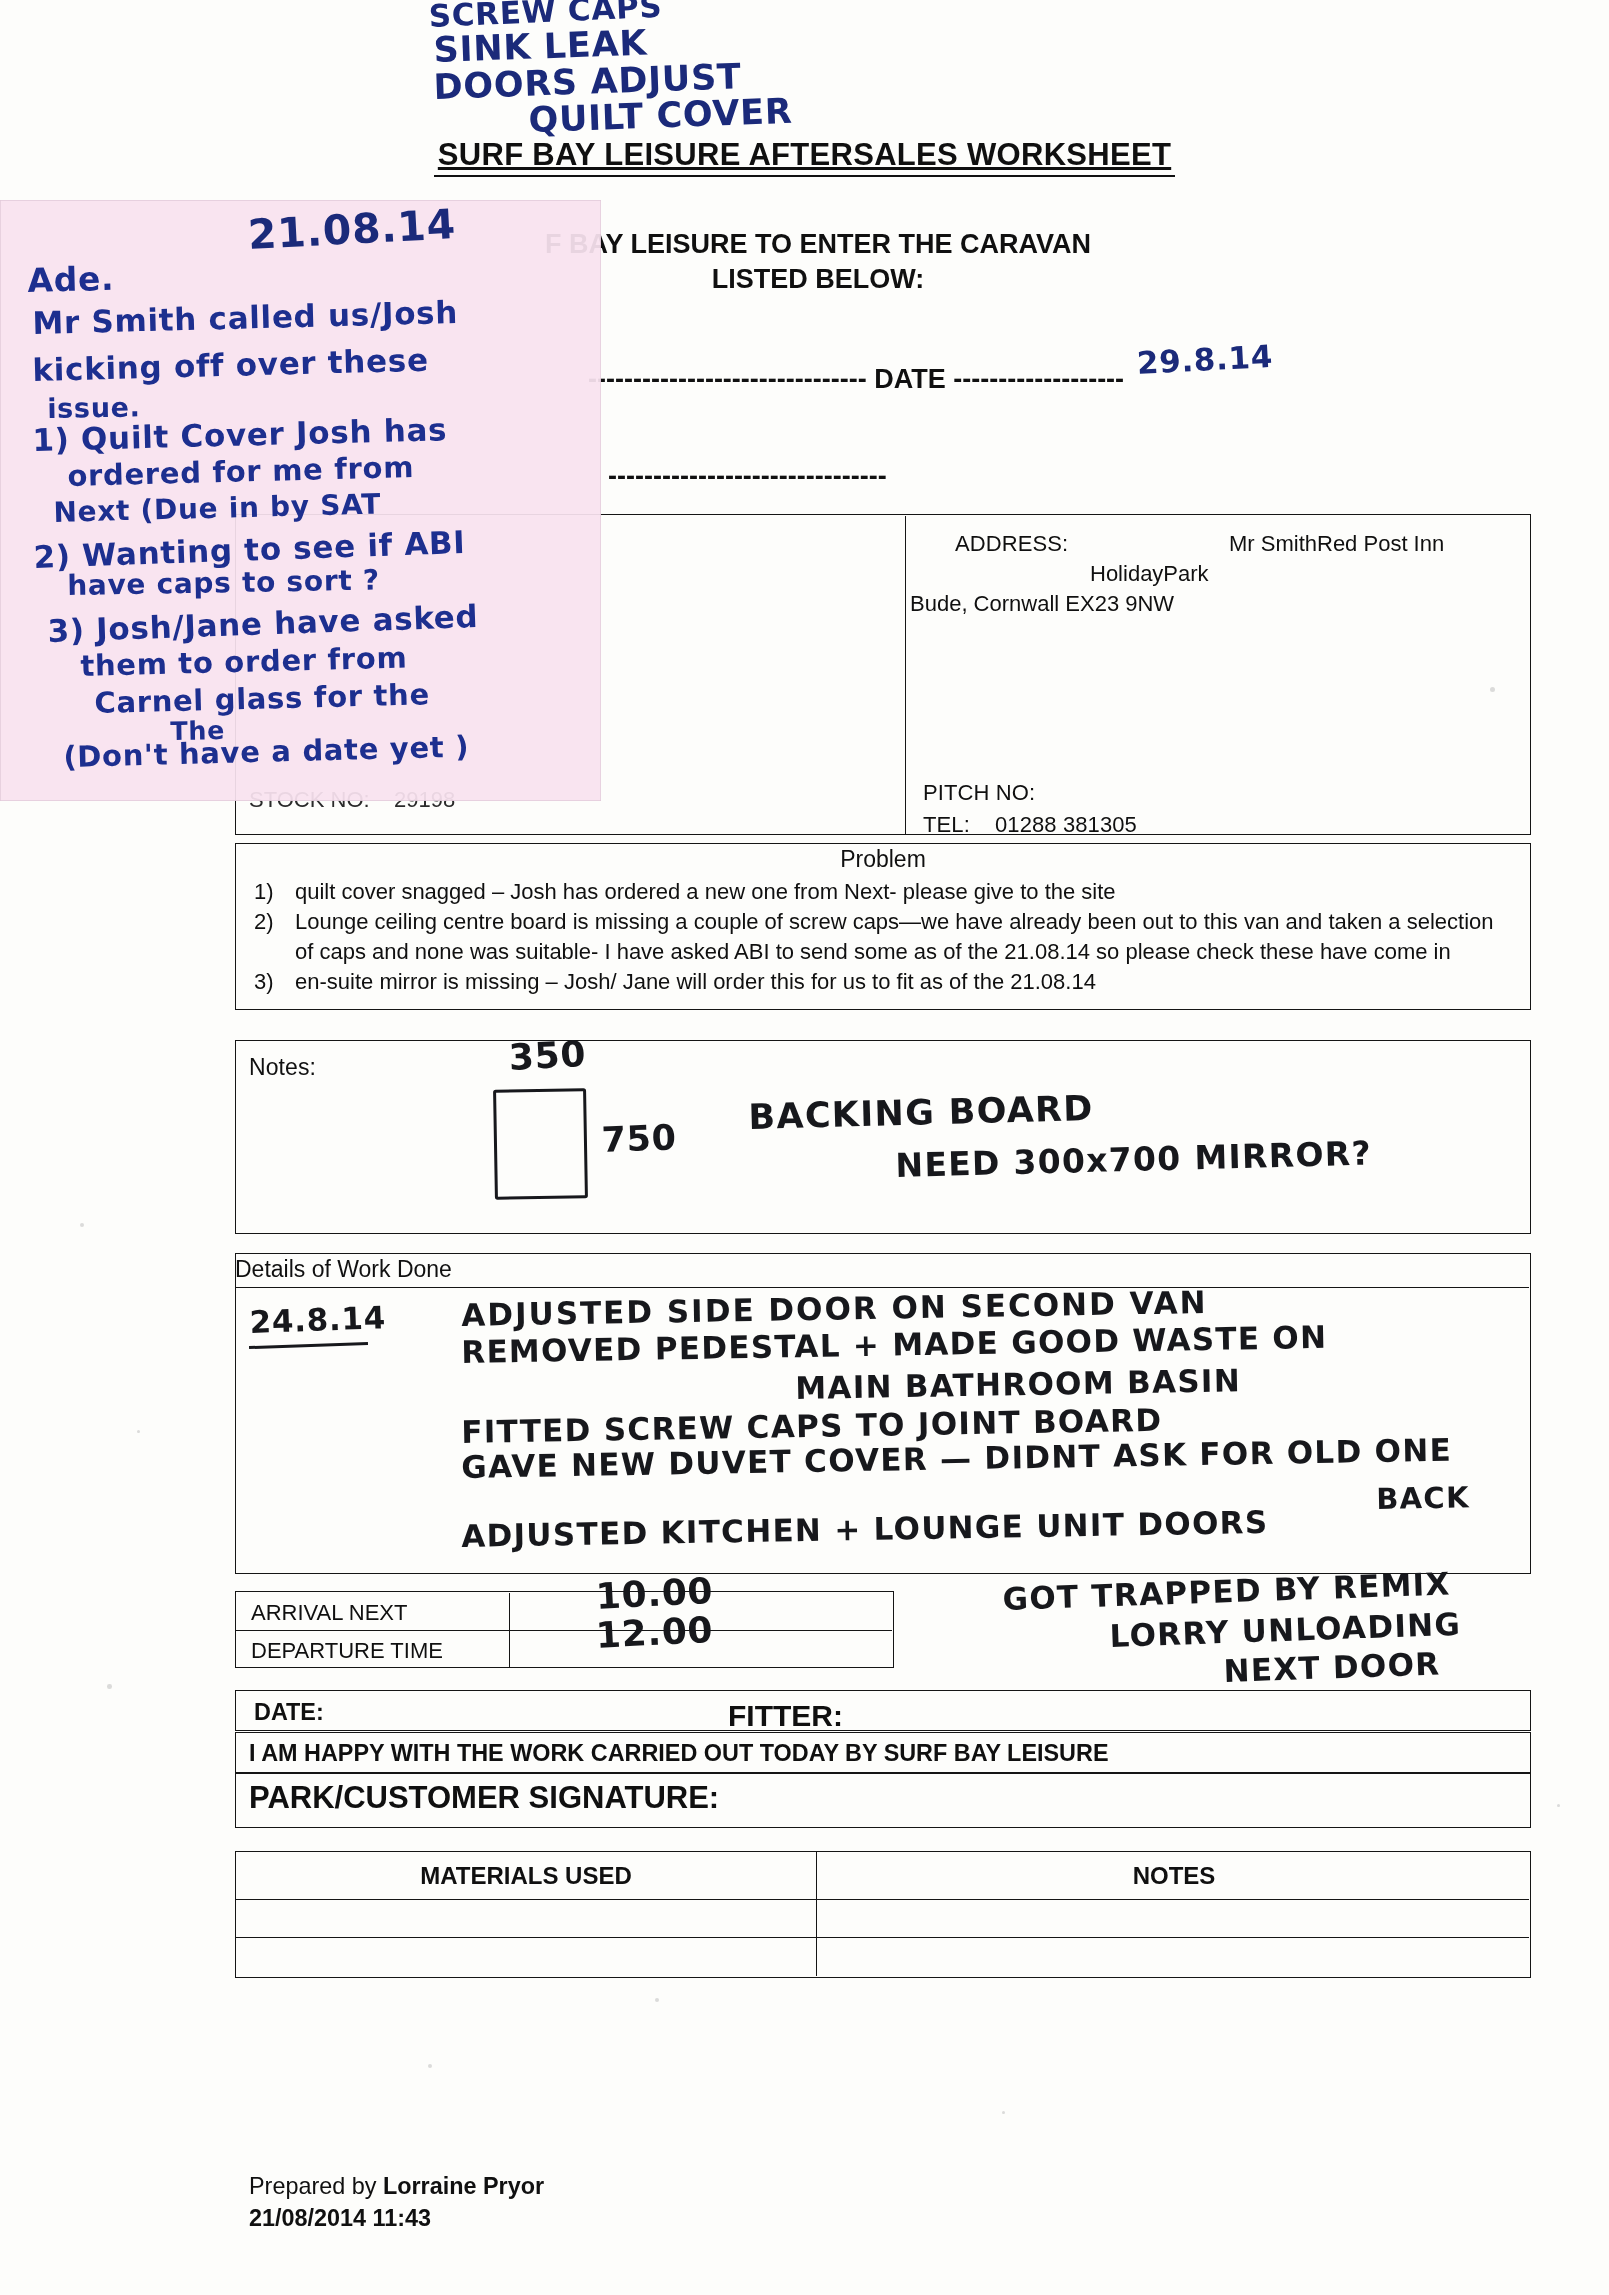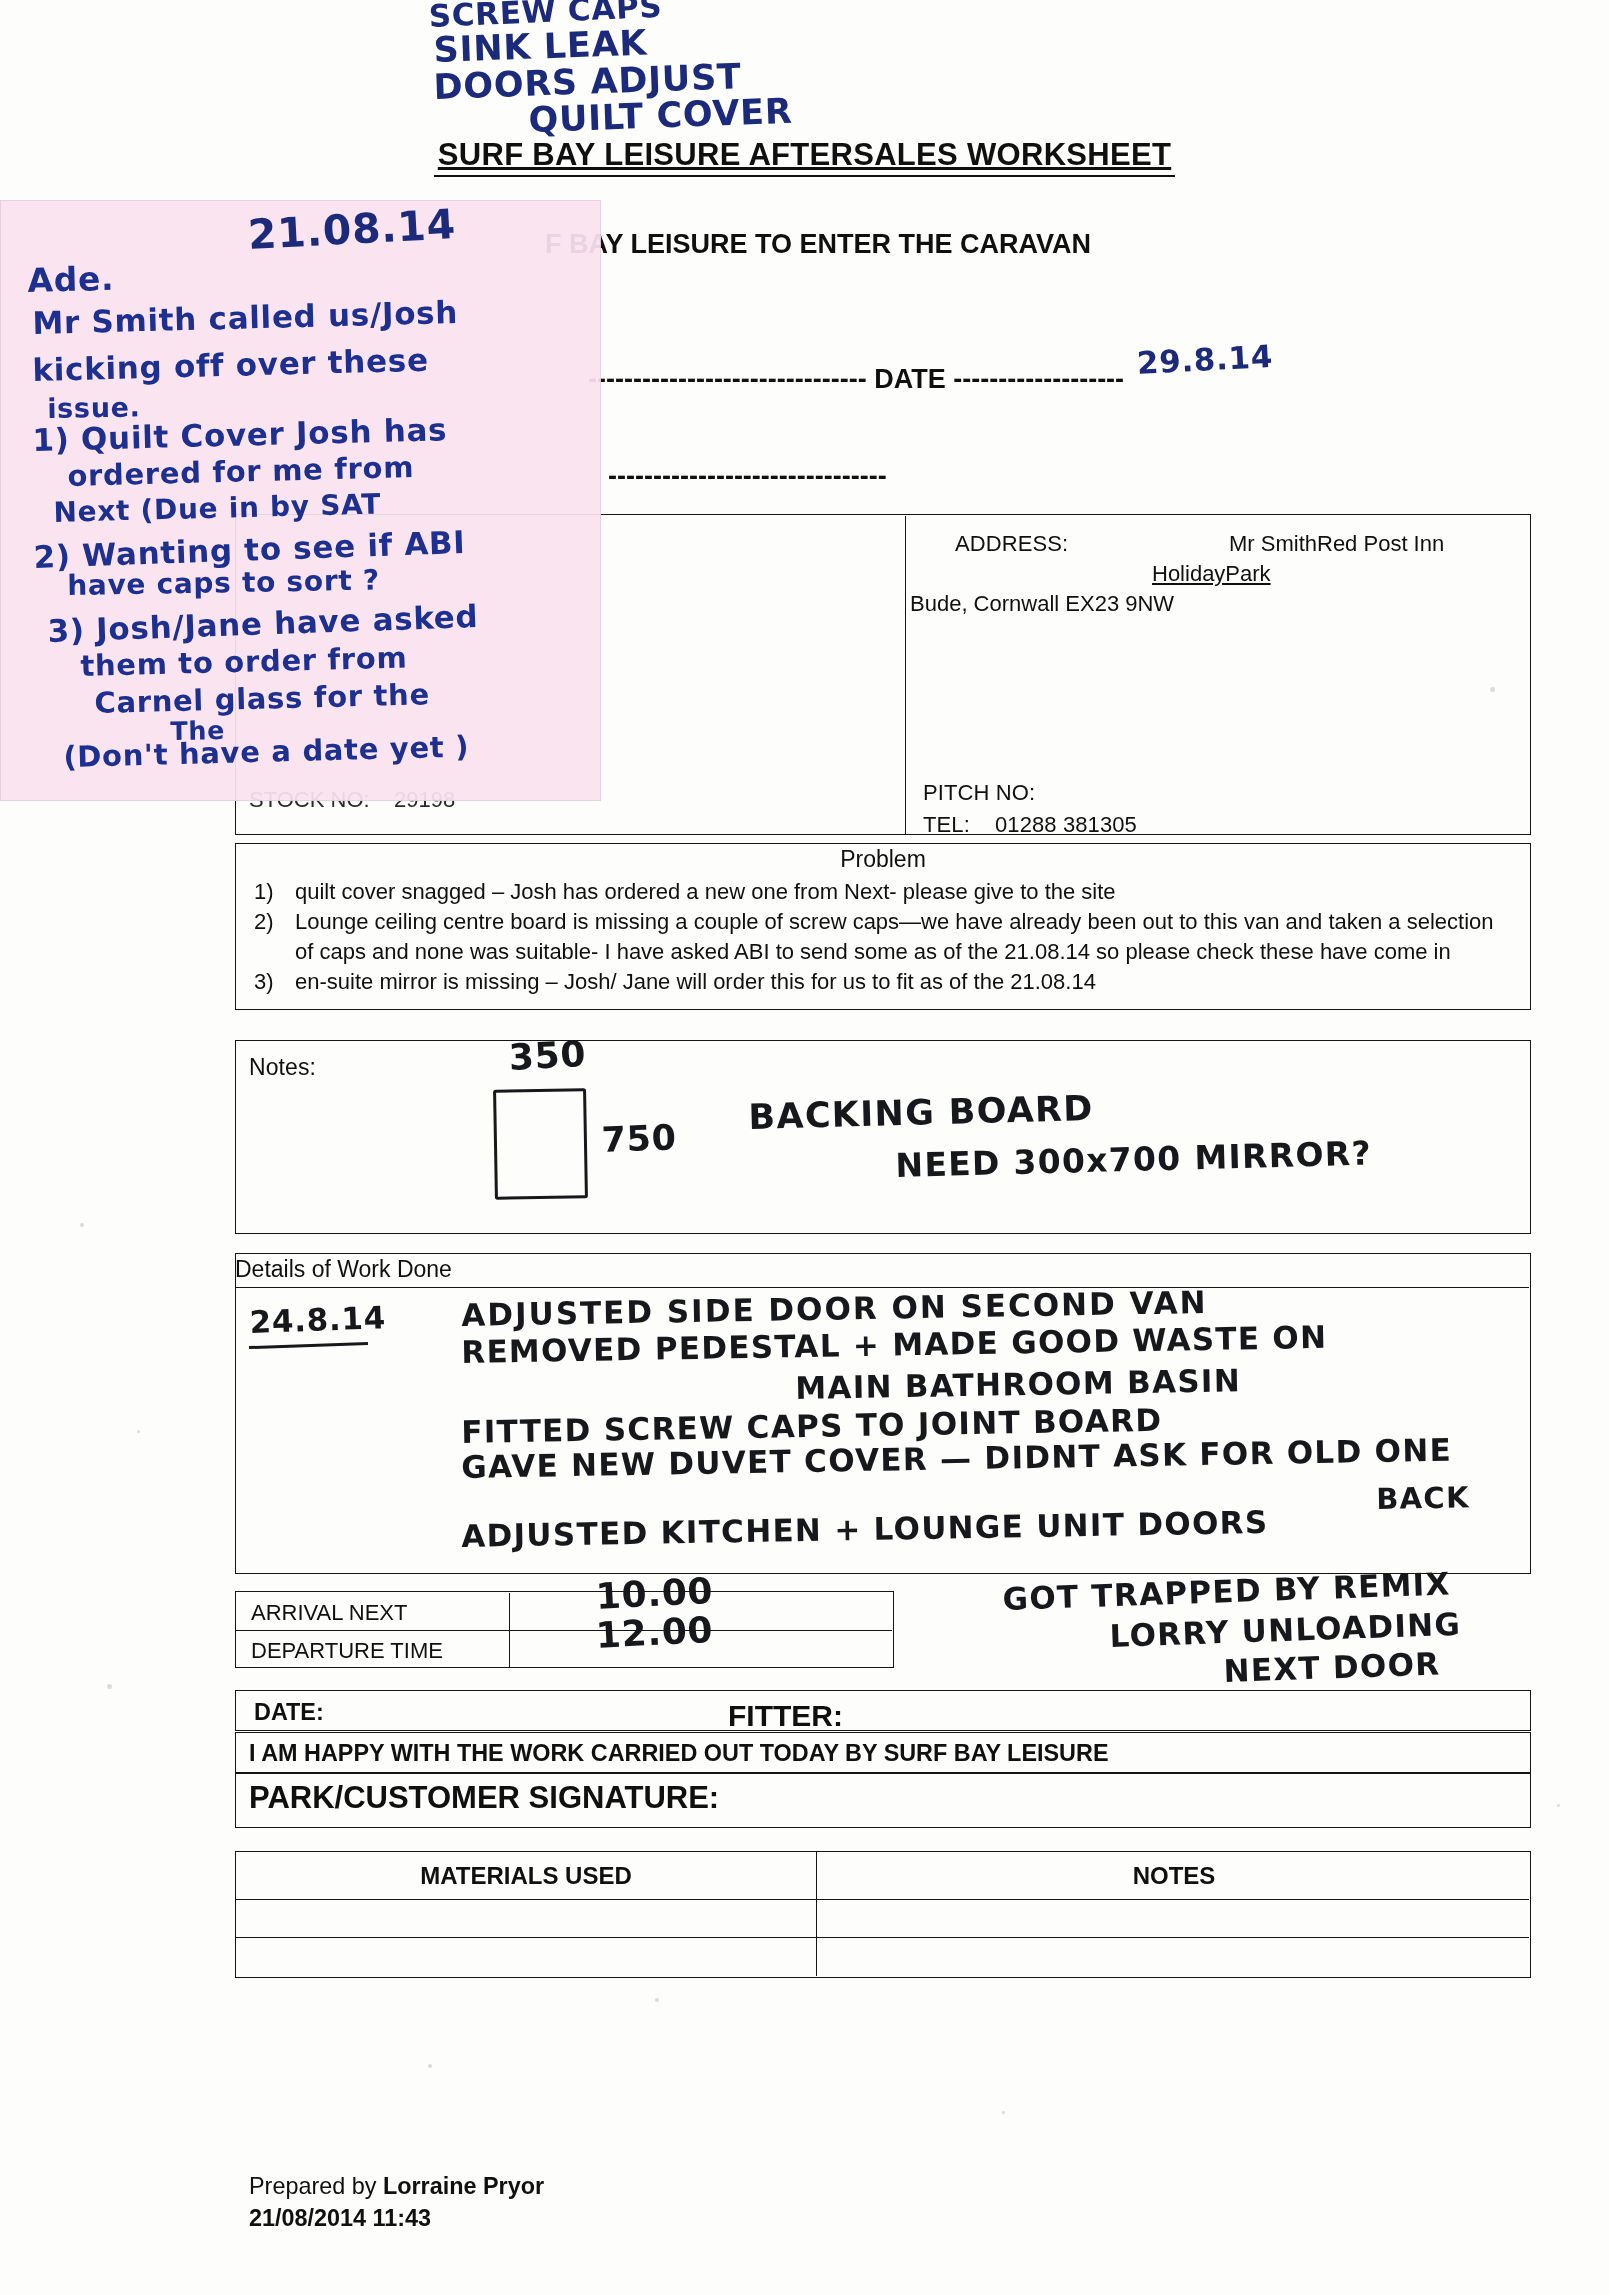--- a/index.html
+++ b/index.html
@@ -274,20 +274,21 @@
 
   <div class="hw scrawl1">SCREW CAPS</div>
   <div class="hw scrawl2">SINK LEAK</div>
   <div class="hw scrawl3">DOORS ADJUST</div>
   <div class="hw scrawl4">QUILT COVER</div>
 
   <div class="printed title"><span>SURF BAY LEISURE AFTERSALES WORKSHEET</span></div>
 
   <div class="printed permission">
     <div>F BAY LEISURE TO ENTER THE CARAVAN</div>
+    <div>LISTED BELOW:</div>
   </div>
 
   <div class="printed dateline">
     <span>-------------------------------</span>
     <span>DATE</span>
     <span>-------------------</span>
   </div>
   <div class="hw hw-formdate">29.8.14</div>
 
   <div class="printed dashline">-------------------------------</div>
@@ -296,21 +297,21 @@
   <div class="detail-divider"></div>
 
   <div class="printed stockno">
     <span>STOCK NO:</span>
     &nbsp;&nbsp;
     <span>29198</span>
   </div>
 
   <div class="printed lbl" style="left:955px;top:531px;">ADDRESS:</div>
   <div class="printed addr-val" style="left:1229px;top:531px;">Mr SmithRed Post Inn</div>
-  <div class="printed addr-val" style="left:1152px;top:561px;text-decoration:underline;">HolidayPark</div>
+  <div class="printed addr-val" style="left:1090px;top:561px;">HolidayPark</div>
   <div class="printed addr-val" style="left:910px;top:591px;">Bude, Cornwall EX23 9NW</div>
 
   <div class="printed lbl" style="left:923px;top:780px;">PITCH NO:</div>
   <div class="printed lbl" style="left:923px;top:812px;">TEL:</div>
   <div class="printed lbl" style="left:995px;top:812px;">01288 381305</div>
 
   <div class="box problem-box"></div>
   <div class="printed problem-head">Problem</div>
   <div class="printed problem-list">
     <div class="row">

